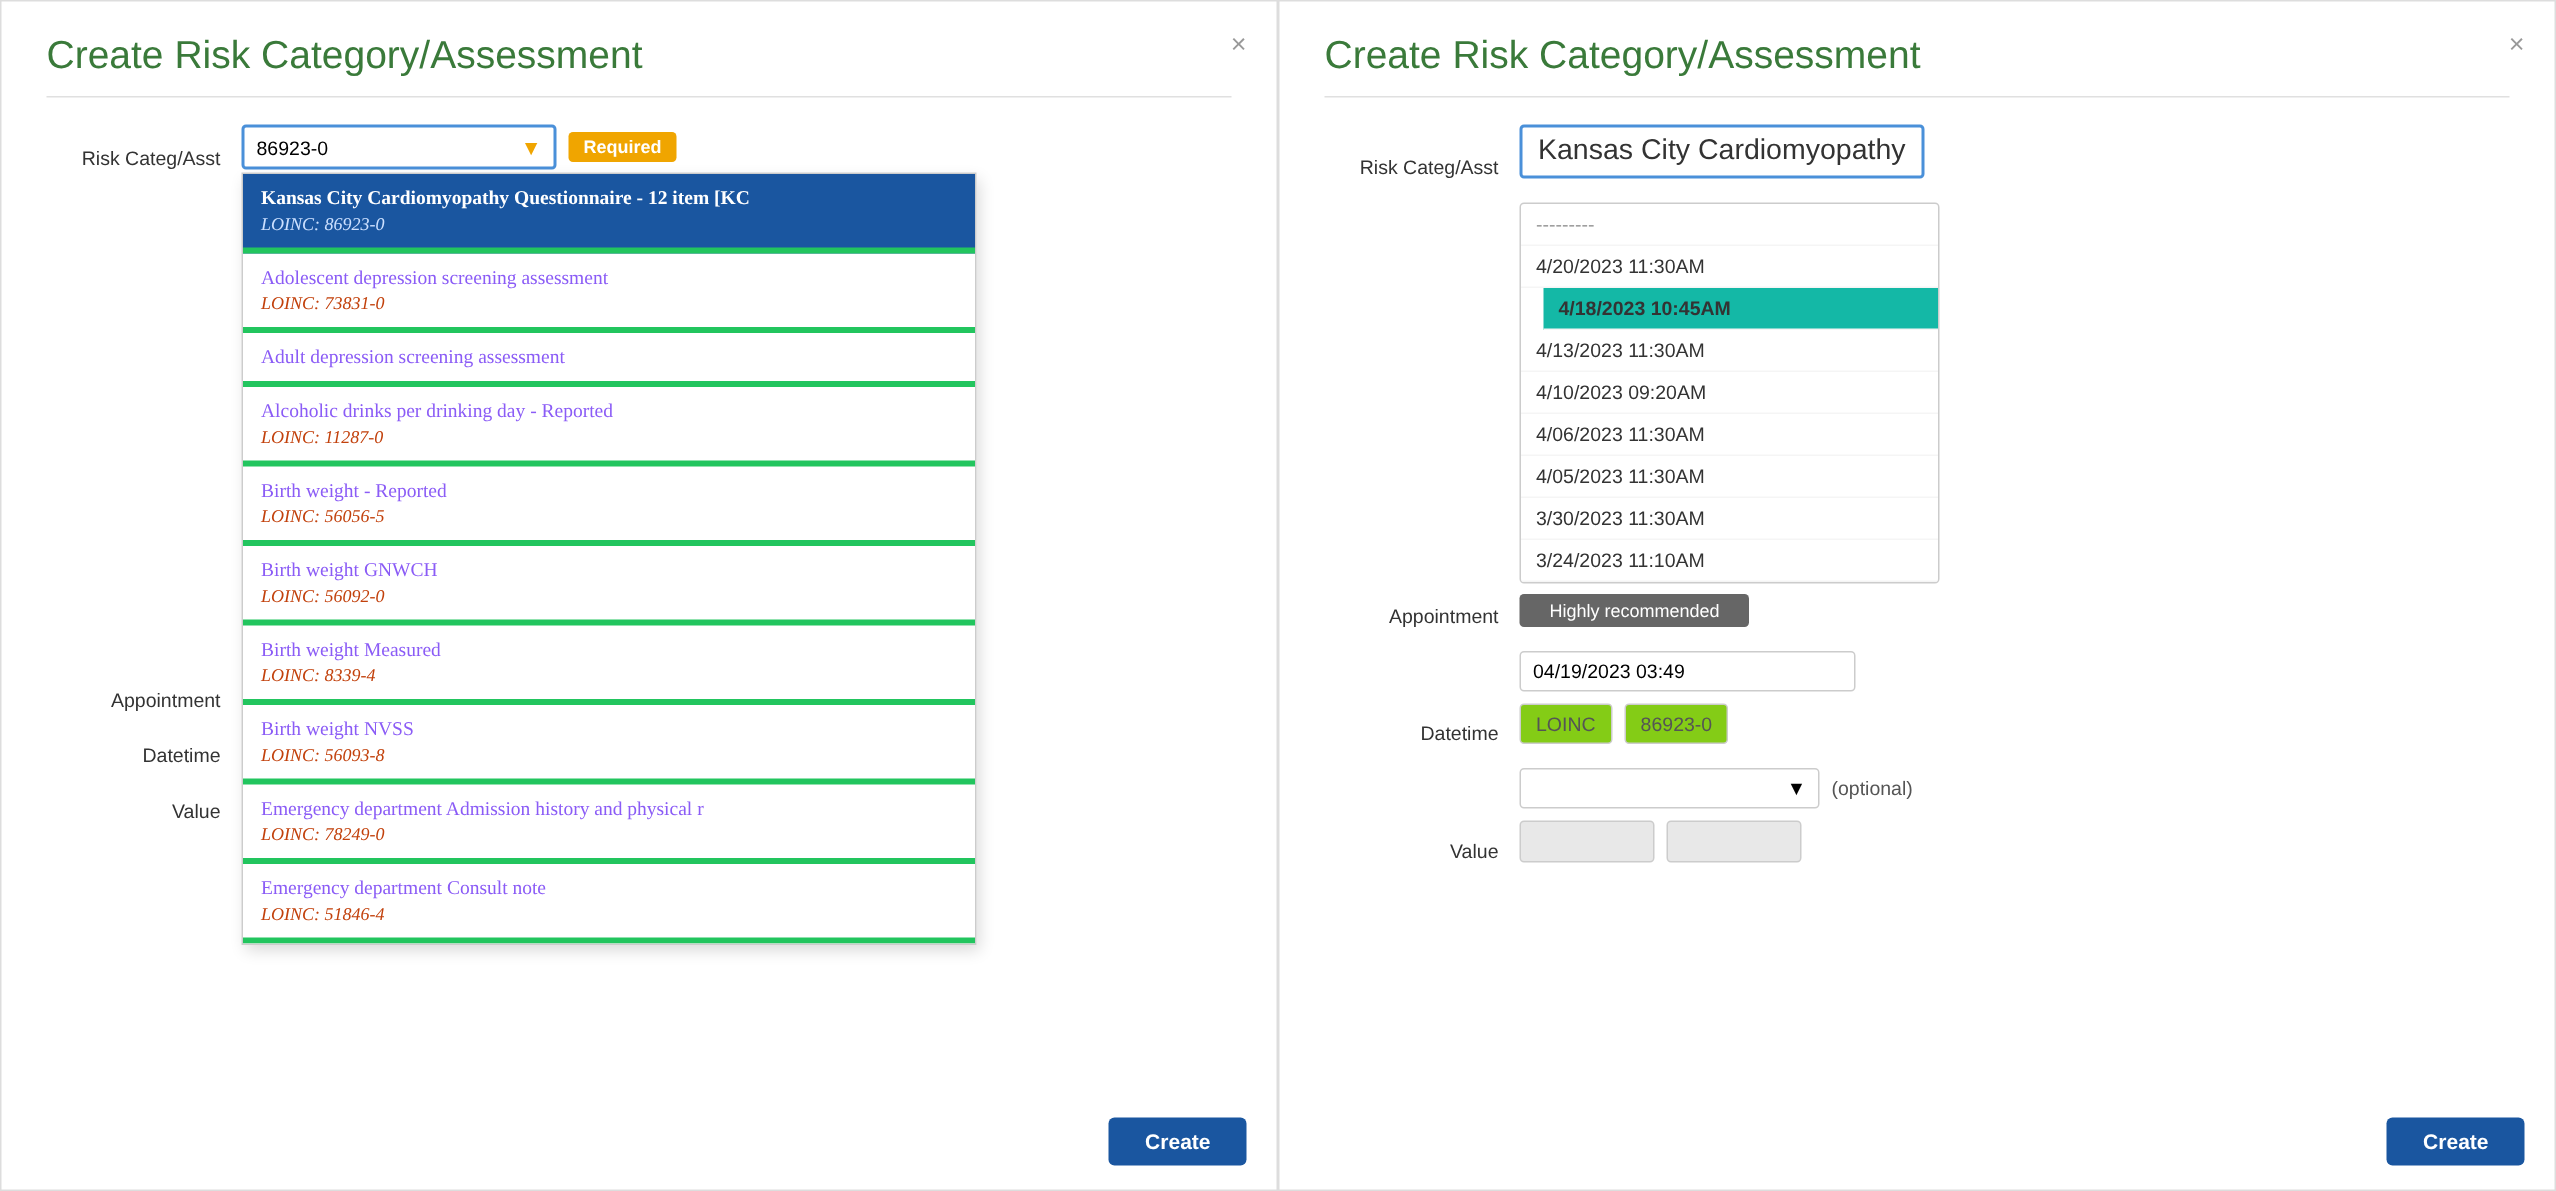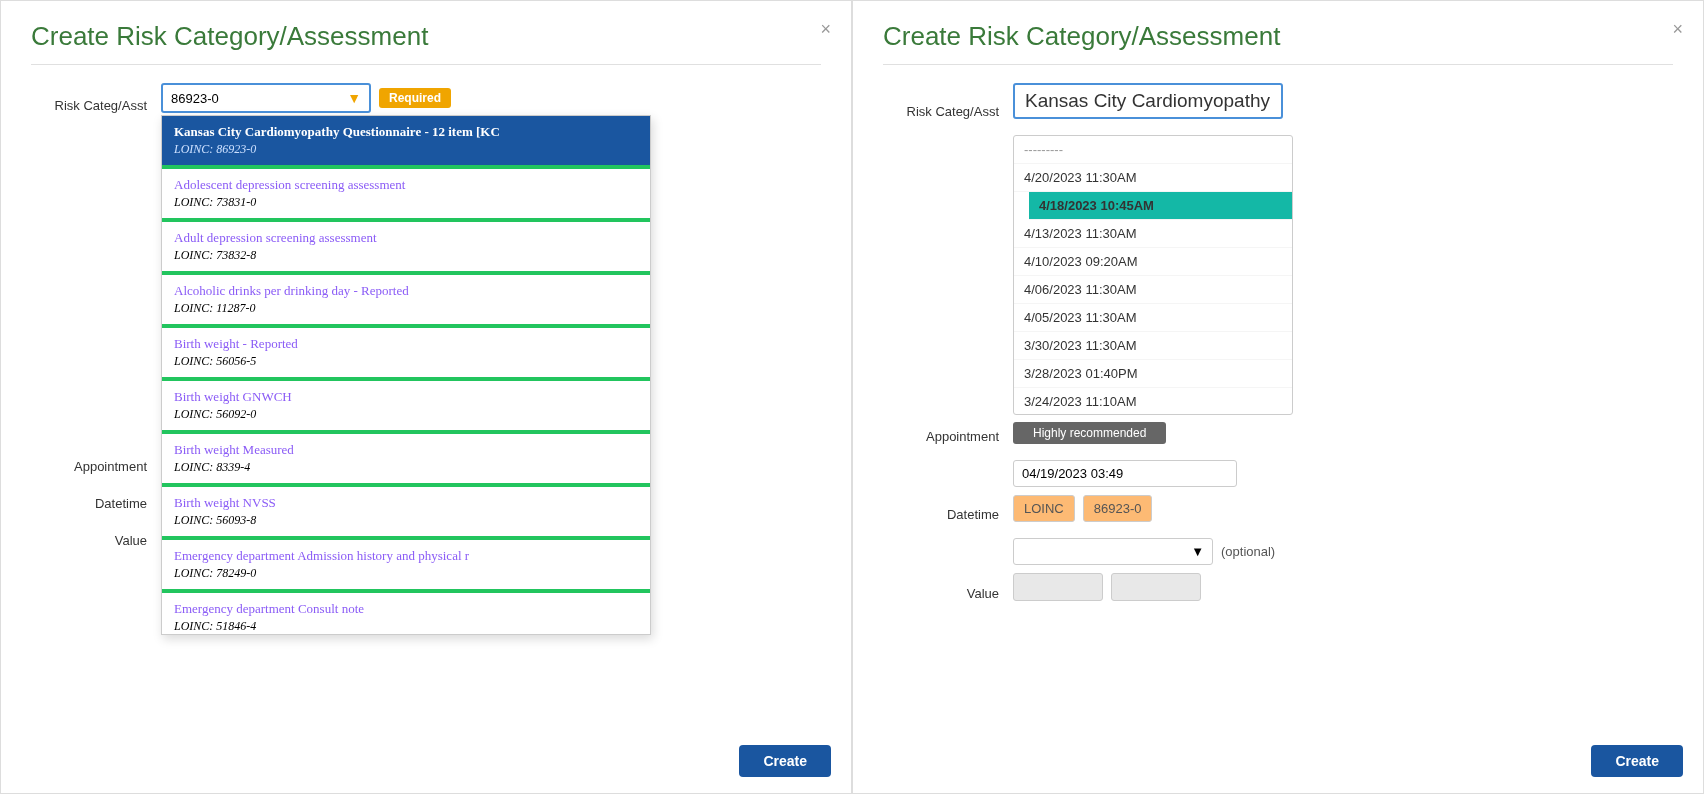--- a/index.html
+++ b/index.html
@@ -130,21 +130,21 @@
       color: #cce0ff;
     }
 
     .dropdown-item .item-name {
       color: #8b5cf6;
       font-size: 13px;
       font-weight: normal;
     }
 
     .dropdown-item .item-loinc {
-      color: #000000;
+      color: #c2410c;
       font-style: italic;
       font-size: 12px;
       margin-top: 2px;
     }
 
     
     .appointment-select {
       border: 1px solid #ccc;
       border-radius: 3px;
       width: 280px;
@@ -189,21 +189,21 @@
       width: 224px;
     }
 
     .loinc-row {
       display: flex;
       gap: 8px;
       margin-top: 8px;
     }
 
     .loinc-field {
-      background: #fdba74;
+      background: #84cc16;
       border: 1px solid #ccc;
       border-radius: 3px;
       padding: 5px 10px;
       font-size: 13px;
       color: #555;
     }
 
     .value-row {
       display: flex;
       align-items: center;
@@ -294,21 +294,20 @@
       <div class="dropdown-item selected">
             <div class="item-name">Kansas City Cardiomyopathy Questionnaire - 12 item [KC</div>
             <div class="item-loinc">LOINC: 86923-0</div>
           </div>
           <div class="dropdown-item">
             <div class="item-name">Adolescent depression screening assessment</div>
             <div class="item-loinc">LOINC: 73831-0</div>
           </div>
           <div class="dropdown-item">
             <div class="item-name">Adult depression screening assessment</div>
-            <div class="item-loinc">LOINC: 73832-8</div>
           </div>
           <div class="dropdown-item">
             <div class="item-name">Alcoholic drinks per drinking day - Reported</div>
             <div class="item-loinc">LOINC: 11287-0</div>
           </div>
           <div class="dropdown-item">
             <div class="item-name">Birth weight - Reported</div>
             <div class="item-loinc">LOINC: 56056-5</div>
           </div>
           <div class="dropdown-item">
@@ -373,21 +372,20 @@
         <div class="appointment-select" id="right-appointment-list">
 
         <div class="appointment-item placeholder">---------</div>
             <div class="appointment-item">4/20/2023 11:30AM</div>
             <div class="appointment-item selected">4/18/2023 10:45AM</div>
             <div class="appointment-item">4/13/2023 11:30AM</div>
             <div class="appointment-item">4/10/2023 09:20AM</div>
             <div class="appointment-item">4/06/2023 11:30AM</div>
             <div class="appointment-item">4/05/2023 11:30AM</div>
             <div class="appointment-item">3/30/2023 11:30AM</div>
-            <div class="appointment-item">3/28/2023 01:40PM</div>
             <div class="appointment-item">3/24/2023 11:10AM</div>
           </div>
       </div>
       <div>
         <span class="highly-recommended">Highly recommended</span>
       </div>
     </div>
   </div>
 
   <div class="form-row">

